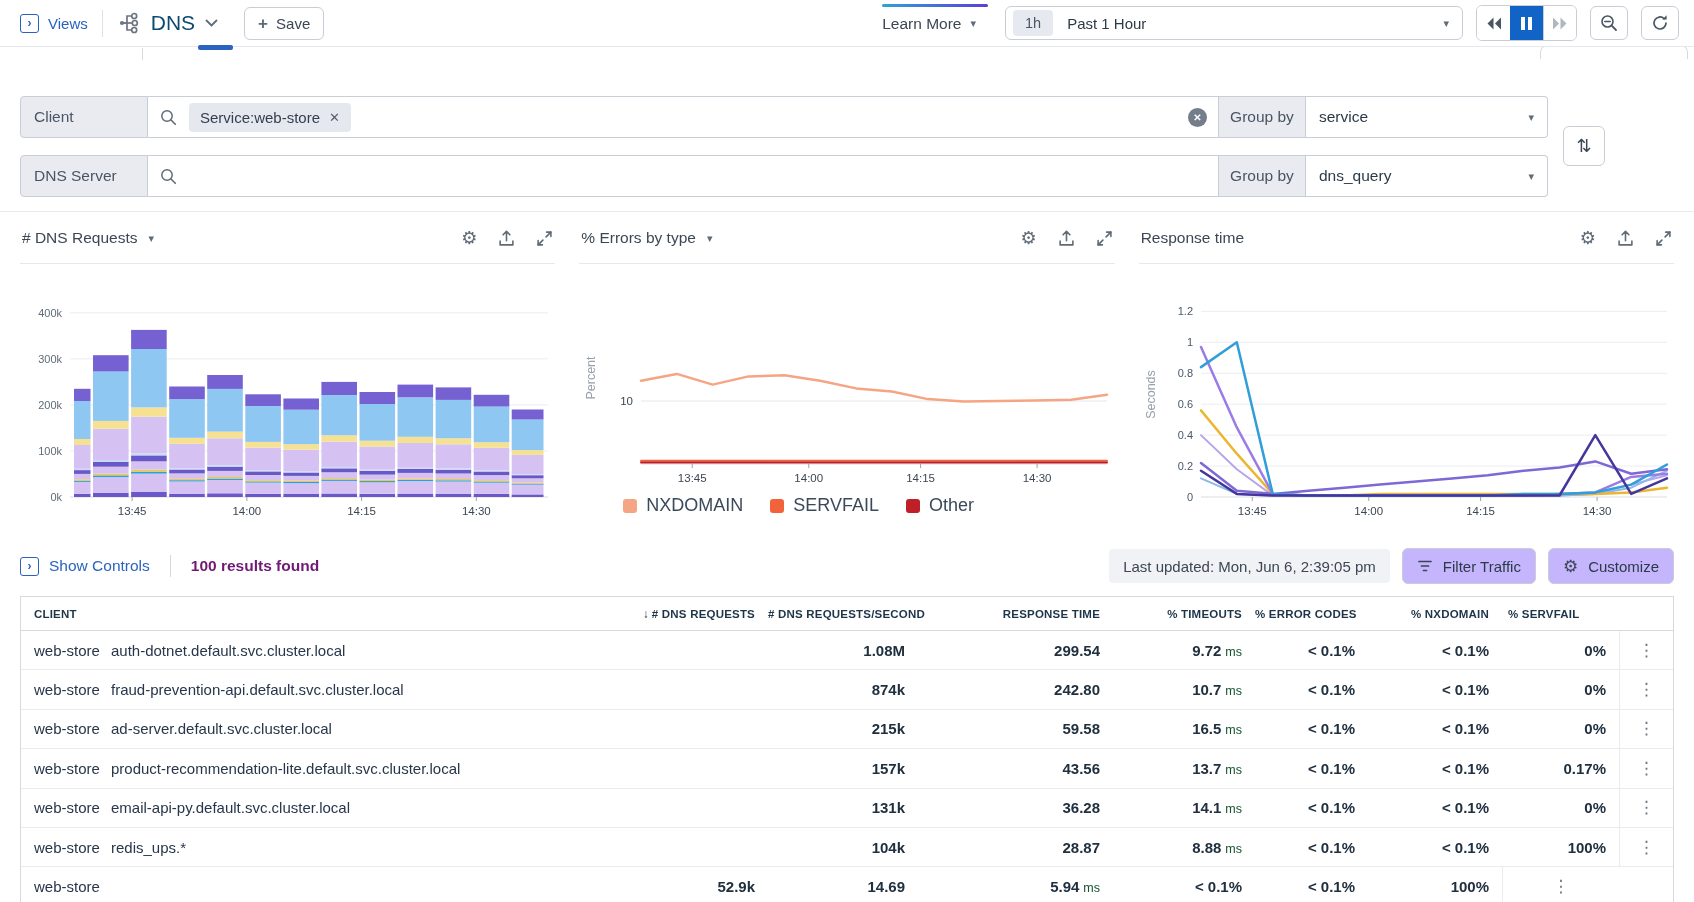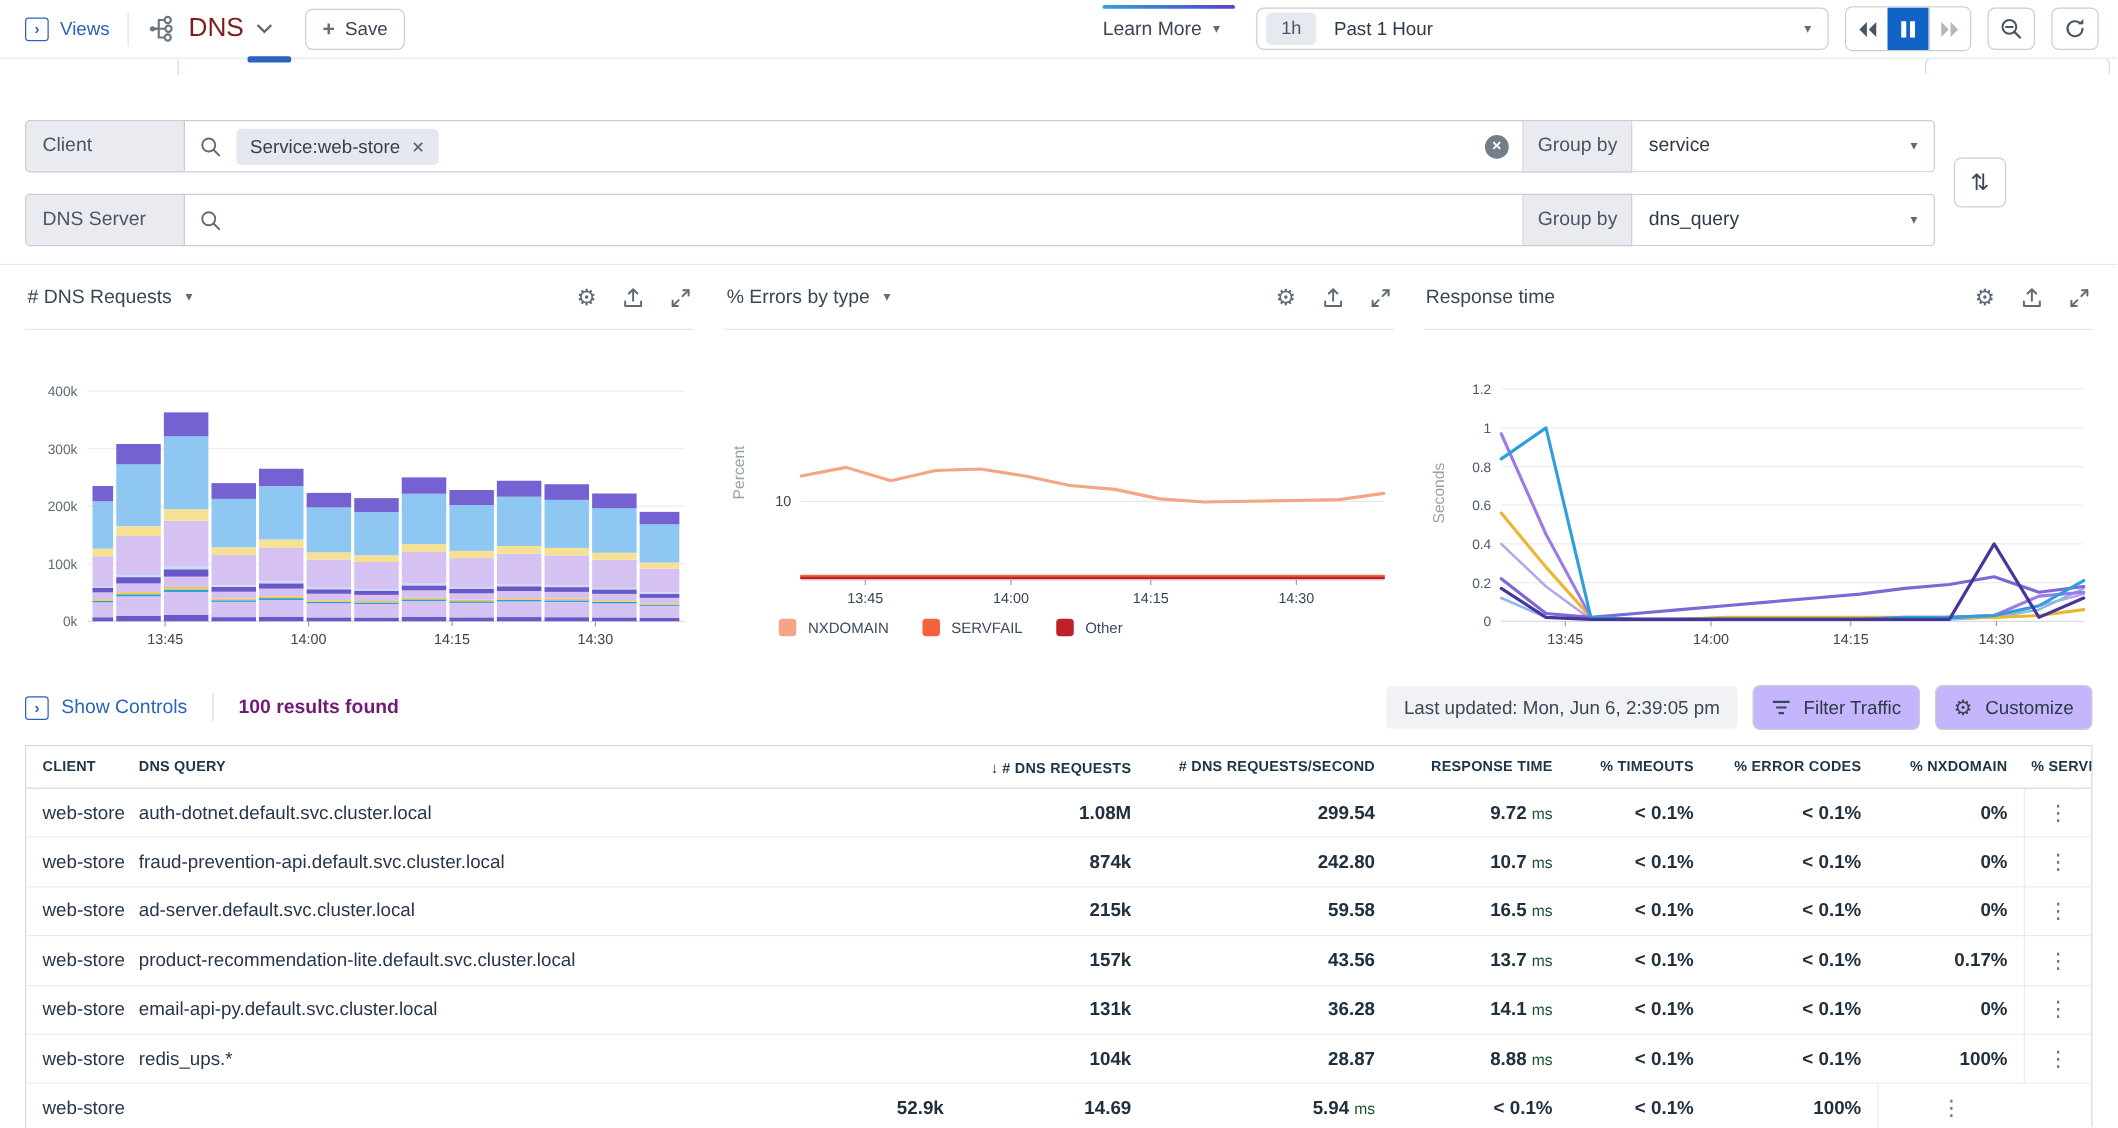--- a/index.html
+++ b/index.html
@@ -10,21 +10,21 @@
   
   .topbar{position:absolute;top:0;left:0;right:0;height:47px;border-bottom:1px solid #e5e8ec;
           display:flex;align-items:center;justify-content:space-between;padding:0 15px 0 20px;
           box-sizing:border-box;background:#fff;z-index:5;}
   .tb-left{display:flex;align-items:center;gap:14px;}
   .btn-views{display:flex;gap:9px;align-items:center;color:#2a63bd;font-size:15px;background:none;border:none;padding:0;}
   .panel-sq{width:17px;height:17px;border:1.6px solid #2a63bd;border-radius:3px;display:flex;
             align-items:center;justify-content:center;font-size:12px;font-weight:bold;color:#2a63bd;line-height:1;flex:none;}
   .vdivider{width:1px;height:27px;background:#dde1e6;}
   .title-group{display:flex;align-items:center;gap:10px;}
-  .app-title{font-size:21px;color:#7f1d1d;}
+  .app-title{font-size:21px;color:#0c4a6e;}
   .btn-save{display:flex;align-items:center;gap:8px;border:1px solid #c9cdd6;border-radius:6px;background:#fff;
             height:33px;padding:0 13px;font-size:15px;color:#3c4654;margin-left:12px;}
   .plus-glyph{color:#5f6b76;font-size:17px;font-weight:bold;line-height:1;}
   .tb-right{display:flex;align-items:center;gap:13px;}
   .learn-more{position:relative;display:flex;align-items:center;gap:9px;font-size:15.5px;color:#3c4654;
               padding:14px 4px 13px 0;cursor:pointer;margin-right:12px;}
   .learn-more::before{content:"";position:absolute;top:3px;left:0;width:106px;height:3.5px;border-radius:2px;
               background:linear-gradient(90deg,#2da2d8,#5a3fd6);}
   .time-picker{width:458px;height:34px;border:1px solid #c9cdd6;border-radius:6px;display:flex;align-items:center;
               padding:0 13px 0 7px;gap:14px;box-sizing:border-box;cursor:pointer;background:#fff;}
@@ -71,21 +71,21 @@
           padding:1px 20px 0 20px;gap:24px;box-sizing:border-box;}
   .panel{flex:1;min-width:0;}
   .panel-header{height:50px;display:flex;align-items:center;justify-content:space-between;
           border-bottom:1px solid #e5e8ec;padding:0 2px;}
   .panel-title-group{display:flex;align-items:center;gap:11px;cursor:pointer;}
   .panel-title{font-size:15.5px;color:#3b4754;}
   .panel-icons{display:flex;gap:21px;color:#5f6b76;align-items:center;}
   .panel-icons .gear{font-size:18px;line-height:1;cursor:pointer;}
   svg.chart{display:block;}
   .legend{display:flex;gap:27px;margin:7px 0 0 44px;}
-  .legend-item{display:flex;align-items:center;gap:9px;font-size:12px;color:#3b4a5a;}
+  .legend-item{display:flex;align-items:center;gap:9px;font-size:18px;color:#3b4a5a;}
   .legend-swatch{width:14px;height:14px;border-radius:3px;}
 
   
   .results-bar{position:absolute;top:548px;left:20px;right:20px;display:flex;align-items:center;}
   .show-controls{display:flex;align-items:center;gap:10px;color:#2a63bd;font-size:15.5px;background:none;border:none;padding:0;}
   .rb-div{width:1px;height:22px;background:#d3d7dd;margin:0 20px;}
   .rb-count{font-size:15.5px;font-weight:bold;color:#701a75;}
   .rb-right{margin-left:auto;display:flex;gap:12px;align-items:center;}
   .updated-pill{background:#f1f2f5;border-radius:4px;height:34px;display:flex;align-items:center;padding:0 14px;
           font-size:15px;color:#3c4654;}
@@ -568,21 +568,20 @@
       <button class="rb-btn">
         <span class="gear" style="font-size:17px;color:#3c4654;">⚙</span>
         <span>Customize</span>
       </button>
     </div>
   </section>
 
   <section class="dtable">
     <div class="thead">
       <div class="th c-client">CLIENT</div>
-      <div class="th">DNS QUERY</div>
       <div class="th num"><span class="sort-arrow">↓</span><span># DNS REQUESTS</span></div>
       <div class="th num"># DNS REQUESTS/SECOND</div>
       <div class="th num">RESPONSE TIME</div>
       <div class="th num">% TIMEOUTS</div>
       <div class="th num">% ERROR CODES</div>
       <div class="th num">% NXDOMAIN</div>
       <div class="th c-serv">% SERVFAIL</div>
     </div>
     <div>
         <div class="trow">

